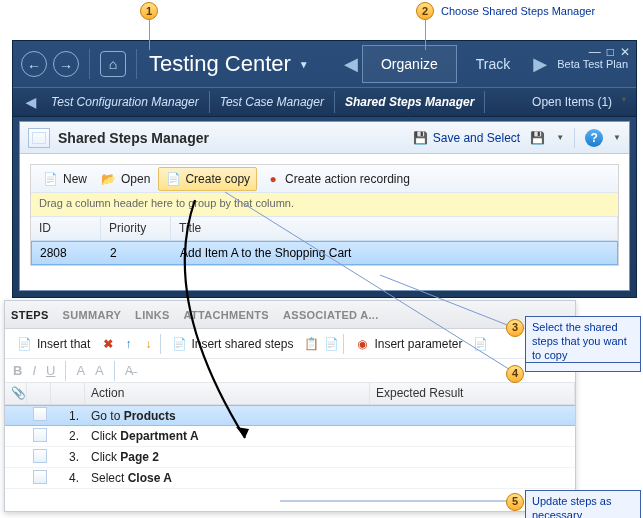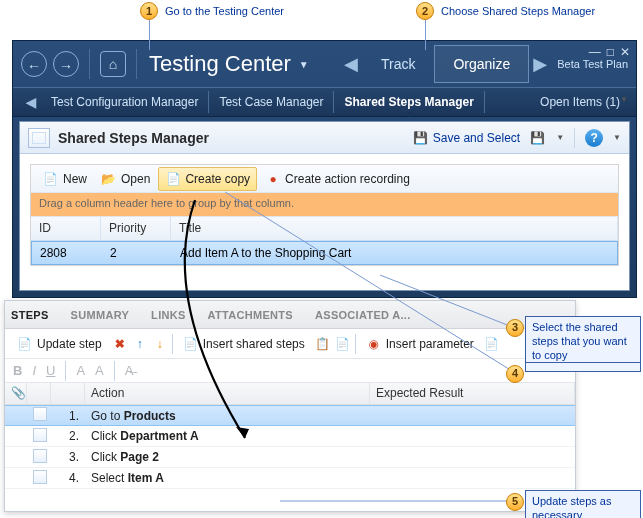--- a/index.html
+++ b/index.html
@@ -23,51 +23,51 @@
   .title { color:#fff; font-size:22px; font-weight:300; margin-left:2px; display:flex; align-items:center; gap:8px;}
   .title .dd { font-size:10px; color:#cde2f7; }
   .tabs-top { margin-left:auto; display:flex; align-items:center; gap:0; }
   .arrow-lr { width:22px; height:36px; color:#9fc0e0; font-size:18px; display:flex; align-items:center; justify-content:center; }
   .toptab { padding: 10px 18px; color:#cde2f7; font-size:14px; border:1px solid transparent; }
   .toptab.active { background: rgba(255,255,255,0.05); border:1px solid #6a8db5; color:#fff; }
   .plan { color:#cde2f7; font-size:11px; margin-left:6px; }
 
   .subnav { height:30px; background: linear-gradient(#25456c,#1b355a); border-top:1px solid #4a6d98; border-bottom:1px solid #0b2544; display:flex; align-items:center; padding:0 8px; }
   .subnav .backarr { color:#9fc0e0; font-size:14px; width:20px; text-align:center;}
-  .sublink { color:#cde2f7; font-size:12px; padding:4px 10px; border-right:1px solid #4a6d98; }
+  .sublink { color:#cde2f7; font-size:12px; padding:4px 10px; border-right:1px solid #4a6d98;font-style:italic; }
   .sublink.active { color:#fff; font-weight:600; position:relative;}
   .sublink.active::after { content:""; position:absolute; left:50%; bottom:-9px; margin-left:-5px; border:5px solid transparent; border-top-color:#1b355a;}
-  .openitems { margin-left:auto; color:#cde2f7; font-size:12px; display:flex; gap:0; }
+  .openitems { margin-left:auto; color:#cde2f7; font-size:12px; display:flex; gap:8px; }
 
   .content { position:absolute; left:6px; right:6px; top:80px; bottom:6px; background:#fff; border:1px solid #7a95b5; }
   .content-head { height:32px; background:linear-gradient(#f5f8fc,#e2ecf7); border-bottom:1px solid #b8cde6; display:flex; align-items:center; padding:0 8px; gap:8px;}
   .content-head .doc-icon { width:22px; height:20px; border:1px solid #a7c0df; background:linear-gradient(#fff,#e8f1fb); position:relative;}
   .content-head .doc-icon::after { content:""; position:absolute; inset:3px; border:1px solid #cddff2;}
   .content-head h2 { font-size:14px; font-weight:bold; color:#2a2a2a; }
   .content-head .right { margin-left:auto; display:flex; align-items:center; gap:10px;}
   .linkbtn { color:#003399; font-size:12px; display:flex; align-items:center; gap:4px; }
   .icon-sm { width:16px; height:16px; display:inline-flex; align-items:center; justify-content:center; font-size:12px;}
   .vsep { width:1px; height:20px; background:#c5d6ea;}
   .help { width:18px; height:18px; border-radius:50%; background:linear-gradient(#5ab0f0,#1a7dd0); color:#fff; font-size:12px; font-weight:bold; display:flex; align-items:center; justify-content:center;}
   .dd-sm { font-size:8px; color:#555; }
 
   .toolbar2 { margin:10px 10px 0; border:1px solid #d5d5d5; }
   .tb2row { height:28px; display:flex; align-items:center; gap:2px; padding:0 6px; background:linear-gradient(#fafcff,#edf3fa); border-bottom:1px solid #e0e6ee;}
   .tbtn { display:flex; align-items:center; gap:4px; font-size:12px; color:#222; padding:3px 6px; }
   .tbtn.hl { background:linear-gradient(#fff2c8,#ffe28a); border:1px solid #e6c060; border-radius:2px;}
-  .groupstrip { height:24px; font-size:11px; color:#666; padding:4px 8px; background:#fdba74; border-bottom:1px solid #e0e6ee;}
+  .groupstrip { height:24px; font-size:11px; color:#666; padding:4px 8px; background:#fef9c3; border-bottom:1px solid #e0e6ee;}
   .gridhead { height:24px; display:flex; background:linear-gradient(#f7fafd,#e9f0f8); border-bottom:1px solid #cddff2;}
   .gridhead div { font-size:12px; color:#333; padding:4px 8px; border-right:1px solid #d8e4f1;}
   .gridrow { height:24px; display:flex; background:linear-gradient(#cfe7ff,#b5d9fb); border:1px solid #7db2e8;}
   .gridrow div { font-size:12px; color:#000; padding:4px 8px;}
   .col-id{width:70px;} .col-pr{width:70px;} .col-ti{flex:1;}
 
   
   .steps { position:absolute; left:4px; top:300px; width:572px; height:212px; background:#fff; border:1px solid #c7cdd4; box-shadow:0 2px 6px rgba(0,0,0,0.18);}
-  .steptabs { height:28px; background:linear-gradient(#f4f5f7,#e7e9ec); display:flex; align-items:center; padding:0 6px; gap:22px; border-bottom:1px solid #d0d4da;}
+  .steptabs { height:28px; background:linear-gradient(#f4f5f7,#e7e9ec); display:flex; align-items:center; padding:0 6px; gap:14px; border-bottom:1px solid #d0d4da;}
   .steptab { font-size:11px; color:#888; font-weight:600; letter-spacing:0.3px;}
   .steptab.active { color:#222; }
   .steps-tb { height:30px; display:flex; align-items:center; gap:4px; padding:0 6px; border-bottom:1px solid #e3e6ea;}
   .steps-tb .tbtn { font-size:12px; }
   .redx { color:#d04020; font-weight:bold;}
   .bluearr { color:#1a7dd0; font-weight:bold; font-size:12px;}
   .orangearr { color:#e68a00; font-weight:bold; font-size:12px;}
   .fmtbar { height:24px; display:flex; align-items:center; gap:10px; padding:0 8px; border-bottom:1px solid #e3e6ea; color:#b5b9be; font-size:13px;}
   .fmtbar .b{font-weight:bold;} .fmtbar .i{font-style:italic;} .fmtbar .u{text-decoration:underline;}
   .stepgrid-head { height:22px; display:flex; background:linear-gradient(#f7f8fa,#eceef1); border-bottom:1px solid #dcdfe4;}
@@ -85,21 +85,20 @@
 
   
   .callbox { position:absolute; z-index:55; border:1px solid #3a5ea8; background:#eef4ff; font-size:11px; color:#003399; padding:4px 6px; line-height:1.25; }
   .callbox .num { position:absolute; left:-20px; top:2px; width:18px; height:18px; border-radius:50%; background:linear-gradient(#ffe08a,#ffb030); border:1px solid #c77d00; font-size:11px; font-weight:bold; color:#5a3a00; display:flex; align-items:center; justify-content:center;}
 </style>
 </head>
 <body>
 
 <div class="callout" style="left:140px; top:2px;">
   <span class="num">1</span>
-  <span class="txt">Go to the Testing Center</span>
 </div>
 <div class="leader" style="left:149px; top:20px; width:1px; height:30px;"></div>
 
 <div class="callout" style="left:416px; top:2px;">
   <span class="num">2</span>
   <span class="txt">Choose Shared Steps Manager</span>
 </div>
 <div class="leader" style="left:425px; top:20px; width:1px; height:30px;"></div>
 
 <div class="window">
@@ -113,22 +112,22 @@
     <div class="navbtn">→</div>
     <div class="sep"></div>
     <div class="navbtn home">⌂</div>
     <div class="sep"></div>
     <div class="title">
       <span>Testing Center</span>
       <span class="dd">▼</span>
     </div>
     <div class="tabs-top">
       <div class="arrow-lr">◀</div>
+      <div class="toptab active">Organize</div>
       <div class="toptab">Track</div>
-      <div class="toptab active">Organize</div>
       <div class="arrow-lr">▶</div>
       <div class="plan">Beta Test Plan</div>
     </div>
   </div>
   <div class="subnav">
     <div class="backarr">◀</div>
     <div class="sublink">Test Configuration Manager</div>
     <div class="sublink">Test Case Manager</div>
     <div class="sublink active">Shared Steps Manager</div>
     <div class="openitems">
@@ -192,21 +191,21 @@
   <div class="steptabs">
     <div class="steptab active">STEPS</div>
     <div class="steptab">SUMMARY</div>
     <div class="steptab">LINKS</div>
     <div class="steptab">ATTACHMENTS</div>
     <div class="steptab">ASSOCIATED A...</div>
   </div>
   <div class="steps-tb">
     <div class="tbtn">
         <span class="icon-sm">📄</span>
-        <span>Update step</span>
+        <span>Insert that</span>
       </div>
     <span class="icon-sm redx">✖</span>
     <span class="icon-sm bluearr">↑</span>
     <span class="icon-sm orangearr">↓</span>
     <div class="vsep"></div>
     <div class="tbtn">
         <span class="icon-sm">📄</span>
         <span>Insert shared steps</span>
       </div>
     <span class="icon-sm">📋</span>
@@ -253,21 +252,21 @@
     <div class="sc-clip"></div>
     <div class="sc-ico"><span></span></div>
     <div class="sc-num">3.</div>
     <div class="sc-act"><span>Click </span><b>Page 2</b></div>
     <div class="sc-exp"></div>
   </div>
   <div class="steprow">
     <div class="sc-clip"></div>
     <div class="sc-ico"><span></span></div>
     <div class="sc-num">4.</div>
-    <div class="sc-act"><span>Select </span><b>Item A</b></div>
+    <div class="sc-act"><span>Select </span><b>Close A</b></div>
     <div class="sc-exp"></div>
   </div>
 </div>
 
 <div class="callbox" style="right:2px; top:316px; width:116px;">
   <span class="num">3</span>
   <span>Select the shared steps that you want to copy</span>
 </div>
 <div class="callbox" style="right:2px; top:362px; width:116px;">
   <span class="num">4</span>

